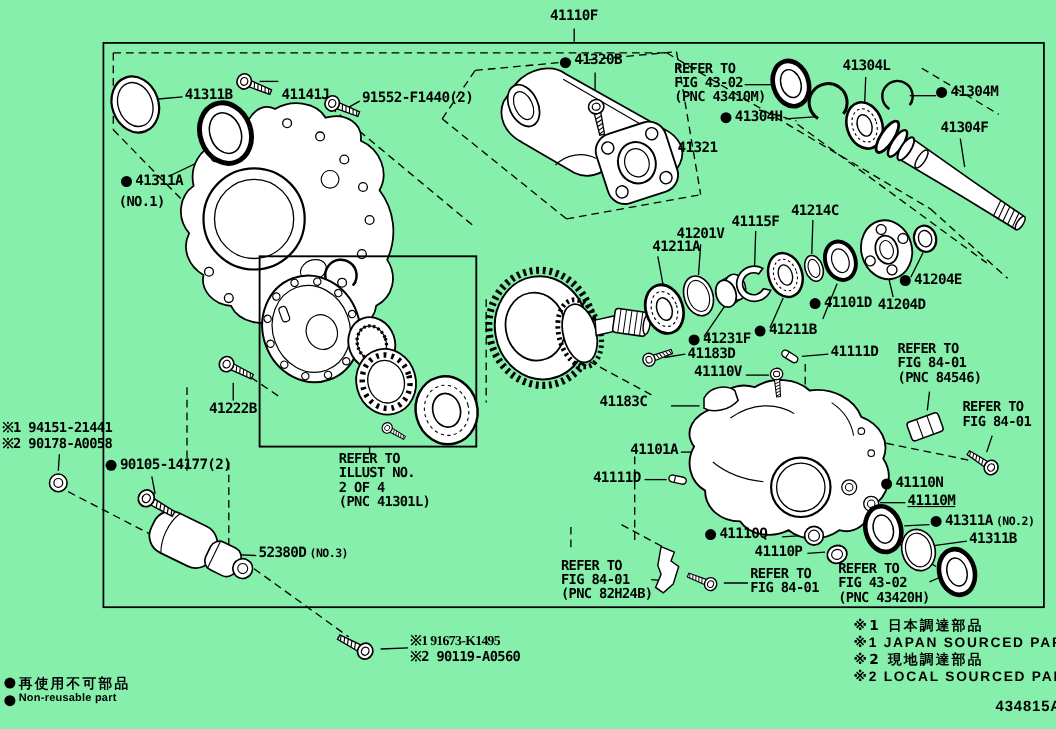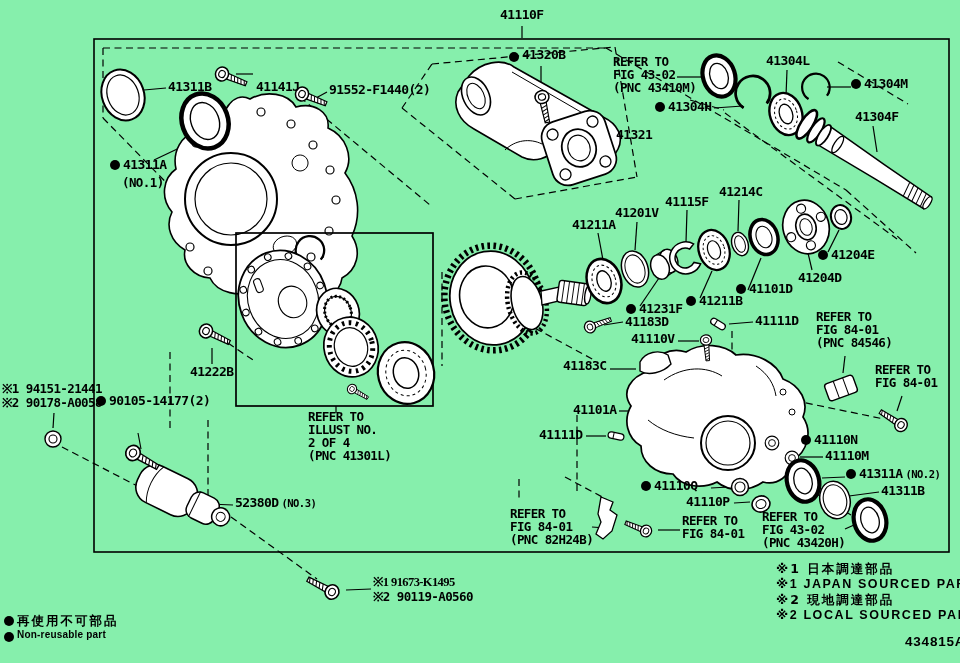--- a/index.html
+++ b/index.html
@@ -355,63 +355,63 @@
       <div class="lbl" style="left: 329px; top: 83px;"><span>91552-F1440(2)</span></div>
       <div class="lbl ref" style="left: 613px; top: 55px;"><span>REFER TO
 FIG 43-02
 (PNC 43410M)</span></div>
       <div class="lbl" style="left: 766px; top: 54px;"><span>41304L</span></div>
       <div class="lbl" style="left: 851px; top: 77px;"><span class="dot"></span><span>41304M</span></div>
       <div class="lbl" style="left: 655px; top: 100px;"><span class="dot"></span><span>41304H</span></div>
       <div class="lbl" style="left: 855px; top: 110px;"><span>41304F</span></div>
       <div class="lbl" style="left: 616px; top: 128px;"><span>41321</span></div>
       <div class="lbl" style="left: 110px; top: 158px;"><span class="dot"></span><span>41311A</span></div>
-      <div class="lbl note" style="left: 122px; top: 176px; align-items: center;"><span>(NO.1)</span></div>
+      <div class="lbl note" style="left: 108px; top: 176px; align-items: center;"><span>(NO.1)</span></div>
       <div class="lbl" style="left: 719px; top: 185px;"><span>41214C</span></div>
       <div class="lbl" style="left: 665px; top: 195px;"><span>41115F</span></div>
       <div class="lbl" style="left: 615px; top: 206px;"><span>41201V</span></div>
-      <div class="lbl" style="left: 572px; top: 218px; justify-content: flex-end;"><span>41211A</span></div>
+      <div class="lbl" style="left: 593px; top: 218px; justify-content: flex-end;"><span>41211A</span></div>
       <div class="lbl" style="left: 818px; top: 248px;"><span class="dot"></span><span>41204E</span></div>
       <div class="lbl" style="left: 798px; top: 271px;"><span>41204D</span></div>
-      <div class="lbl" style="left: 736px; top: 282px;"><span class="dot"></span><span>41101D</span></div>
+      <div class="lbl" style="left: 736px; top: 269px;"><span class="dot"></span><span>41101D</span></div>
       <div class="lbl" style="left: 686px; top: 294px;"><span class="dot"></span><span>41211B</span></div>
       <div class="lbl" style="left: 626px; top: 302px;"><span class="dot"></span><span>41231F</span></div>
       <div class="lbl" style="left: 625px; top: 315px;"><span>41183D</span></div>
       <div class="lbl" style="left: 755px; top: 314px;"><span>41111D</span></div>
       <div class="lbl ref" style="left: 816px; top: 310px;"><span>REFER TO
 FIG 84-01
 (PNC 84546)</span></div>
       <div class="lbl" style="left: 631px; top: 332px;"><span>41110V</span></div>
-      <div class="lbl" style="left: 563px; top: 359px;"><span>41183C</span></div>
+      <div class="lbl" style="left: 545px; top: 359px;"><span>41183C</span></div>
       <div class="lbl ref" style="left: 875px; top: 363px;"><span>REFER TO
 FIG 84-01</span></div>
       <div class="lbl" style="left: 573px; top: 403px;"><span>41101A</span></div>
       <div class="lbl" style="left: 539px; top: 428px;"><span>41111D</span></div>
       <div class="lbl" style="left: 801px; top: 433px; text-align: right;"><span class="dot"></span><span>41110N</span></div>
-      <div class="lbl" style="left: 825px; top: 449px;"><span>41110M</span></div>
+      <div class="lbl" style="left: 825px; top: 449px; text-decoration: underline;"><span>41110M</span></div>
       <div class="lbl" style="left: 846px; top: 467px;"><span class="dot"></span><span>41311A</span><span class="sub">(NO.2)</span></div>
       <div class="lbl" style="left: 881px; top: 484px;"><span>41311B</span></div>
       <div class="lbl" style="left: 641px; top: 479px; justify-content: flex-end;"><span class="dot"></span><span>41110Q</span></div>
       <div class="lbl" style="left: 686px; top: 495px;"><span>41110P</span></div>
       <div class="lbl ref" style="left: 510px; top: 507px;"><span>REFER TO
 FIG 84-01
 (PNC 82H24B)</span></div>
       <div class="lbl ref" style="left: 682px; top: 514px;"><span>REFER TO
 FIG 84-01</span></div>
       <div class="lbl ref" style="left: 762px; top: 510px;"><span>REFER TO
 FIG 43-02
 (PNC 43420H)</span></div>
       <div class="lbl" style="left: 190px; top: 365px;"><span>41222B</span></div>
       <div class="lbl ref" style="left: 308px; top: 410px;"><span>REFER TO
 ILLUST NO.
 2 OF 4
 (PNC 41301L)</span></div>
       <div class="lbl note" style="left: 2px; top: 382px;"><span>※1 94151-21441</span></div>
       <div class="lbl note" style="left: 2px; top: 396px;"><span>※2 90178-A0058</span></div>
-      <div class="lbl" style="left: 96px; top: 394px;"><span class="dot"></span><span>90105-14177(2)</span></div>
+      <div class="lbl" style="left: 96px; top: 416px;"><span class="dot"></span><span>90105-14177(2)</span></div>
       <div class="lbl" style="left: 235px; top: 496px;"><span>52380D</span><span class="sub">(NO.3)</span></div>
       <div class="lbl note" style="left: 373px; top: 576px; font-family: Liberation Serif, serif;"><span>※1 91673-K1495</span></div>
       <div class="lbl note" style="left: 373px; top: 590px;"><span>※2 90119-A0560</span></div>
       <div class="lbl legend" style="left: 776px; top: 562px;">
         <span>※1 日本調達部品</span>
       </div>
       <div class="lbl legend-en" style="left: 776px; top: 578px;">
         <span>※1 JAPAN SOURCED PARTS</span>
       </div>
       <div class="lbl legend" style="left: 776px; top: 593px;">

